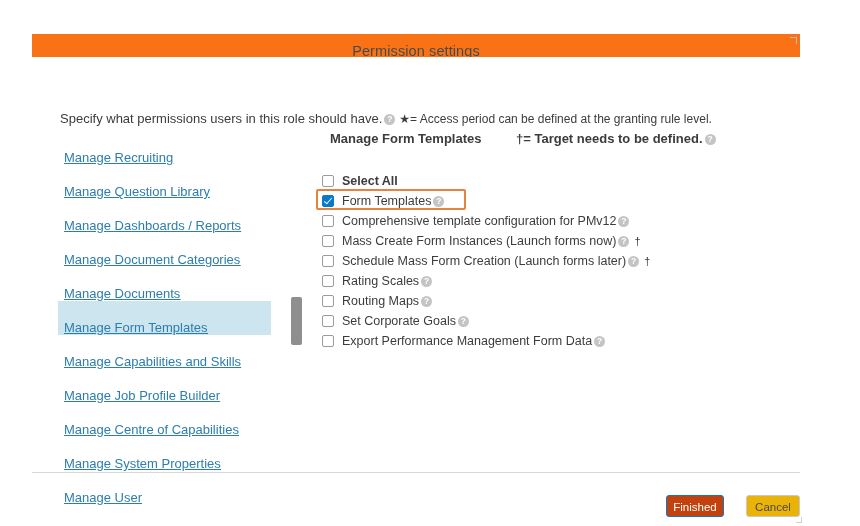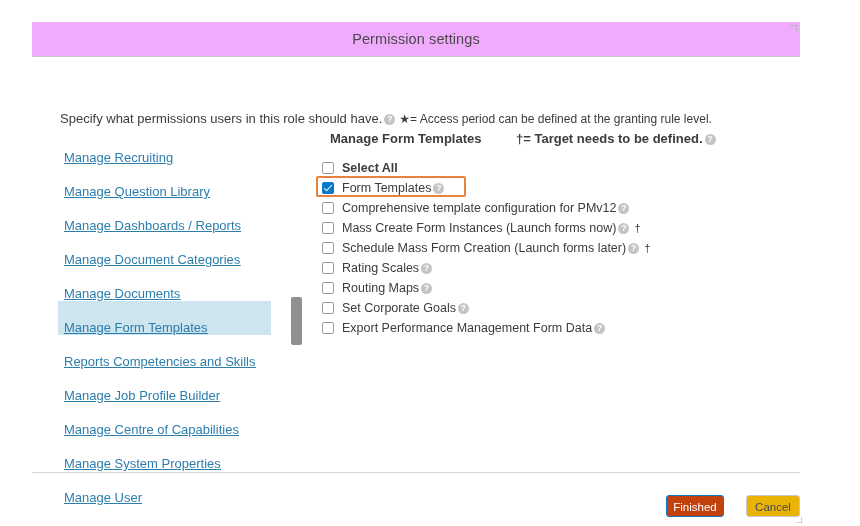--- a/index.html
+++ b/index.html
@@ -21,24 +21,24 @@
     left: 32px;
     top: 22px;
     width: 768px;
     height: 482px;
   }
 
   
   #title-bar {
     position: absolute;
     left: 0;
-    top: 0;
+    top: 12px;
     width: 768px;
     height: 35px;
-    background: #f0abfc;
+    background: #f97316;
     border-bottom: 1px solid #c8c8c8;
     box-sizing: border-box;
   }
   #title-text {
     position: absolute;
     left: 0;
     top: 0;
     width: 768px;
     line-height: 34px;
     text-align: center;
@@ -164,21 +164,21 @@
   }
   #col-header-right {
     position: absolute;
     left: 194px;
     top: 0;
     white-space: nowrap;
   }
 
   #perm-list {
     position: relative;
-    margin-top: 5px;
+    margin-top: 18px;
   }
   .perm-row {
     position: relative;
     height: 20px;
     display: flex;
     align-items: center;
     white-space: nowrap;
   }
   .cb {
     width: 12px;
@@ -317,21 +317,21 @@
       <div class="nav-link-row">
         <span class="nav-link">Manage Document Categories</span>
       </div>
       <div class="nav-link-row">
         <span class="nav-link">Manage Documents</span>
       </div>
       <div class="nav-link-row active">
         <span class="nav-link">Manage Form Templates</span>
       </div>
       <div class="nav-link-row">
-        <span class="nav-link">Reports Competencies and Skills</span>
+        <span class="nav-link">Manage Capabilities and Skills</span>
       </div>
       <div class="nav-link-row">
         <span class="nav-link">Manage Job Profile Builder</span>
       </div>
       <div class="nav-link-row">
         <span class="nav-link">Manage Centre of Capabilities</span>
       </div>
       <div class="nav-link-row">
         <span class="nav-link">Manage System Properties</span>
       </div>

